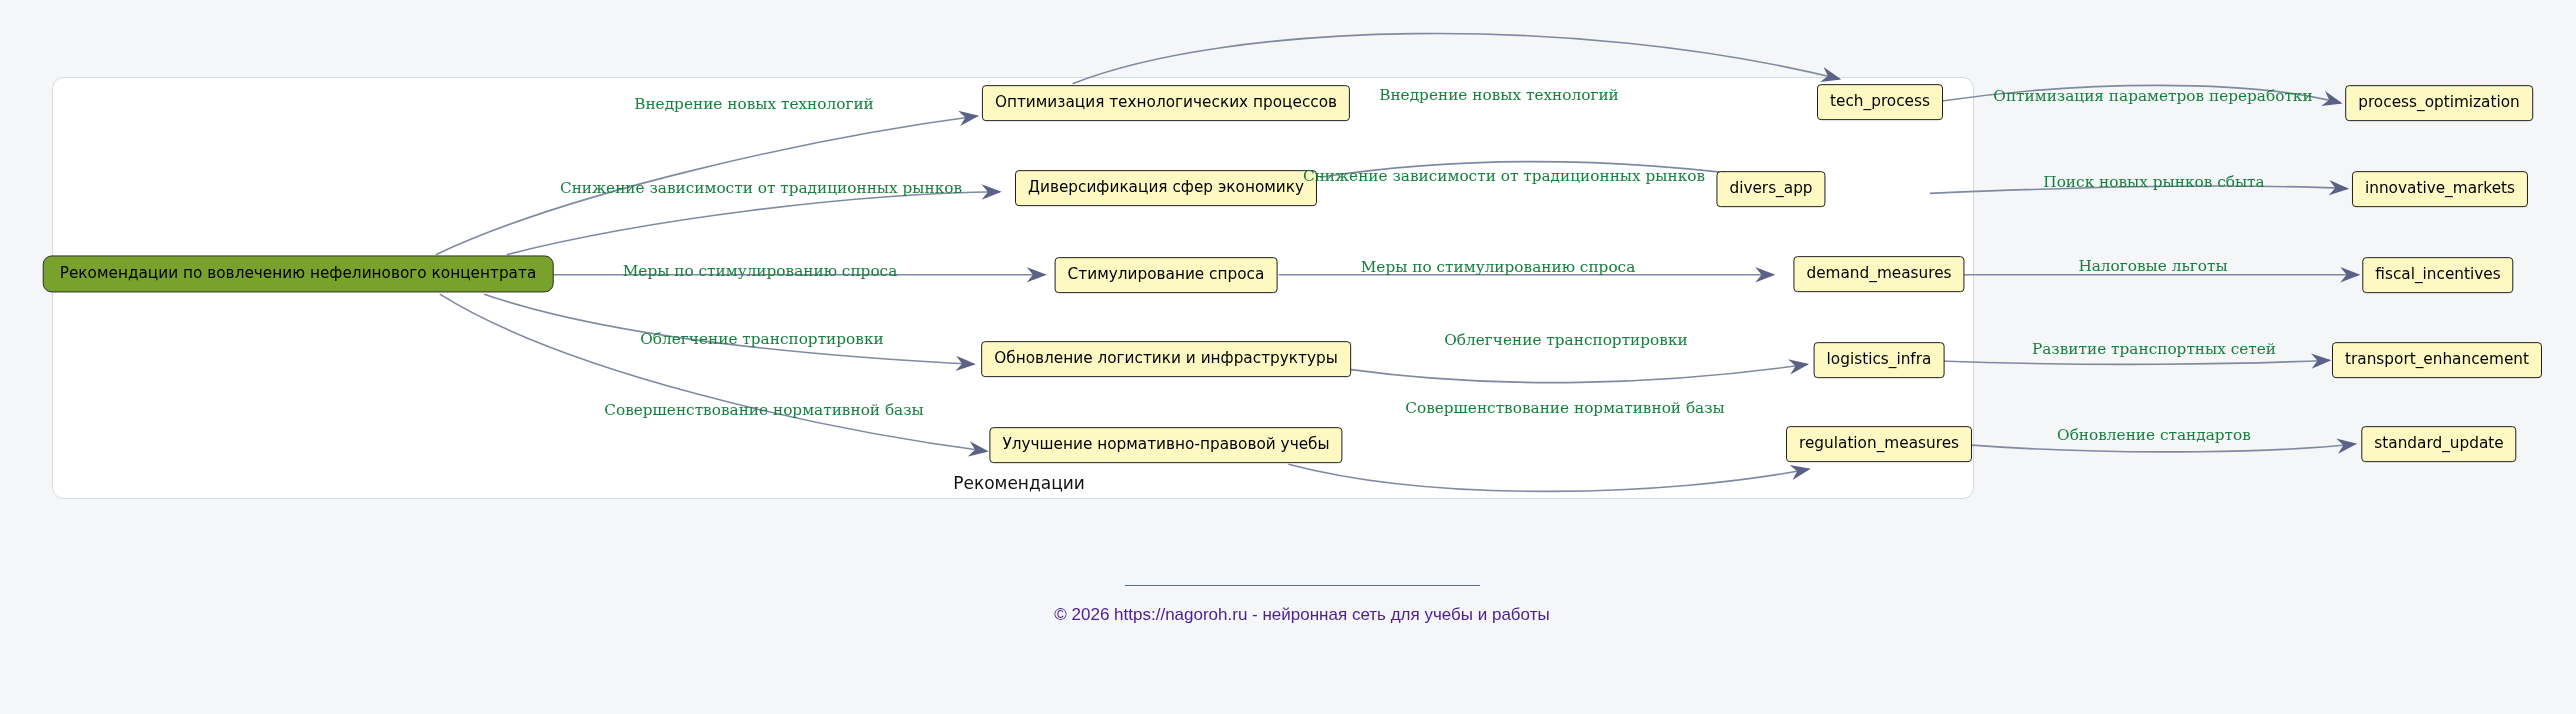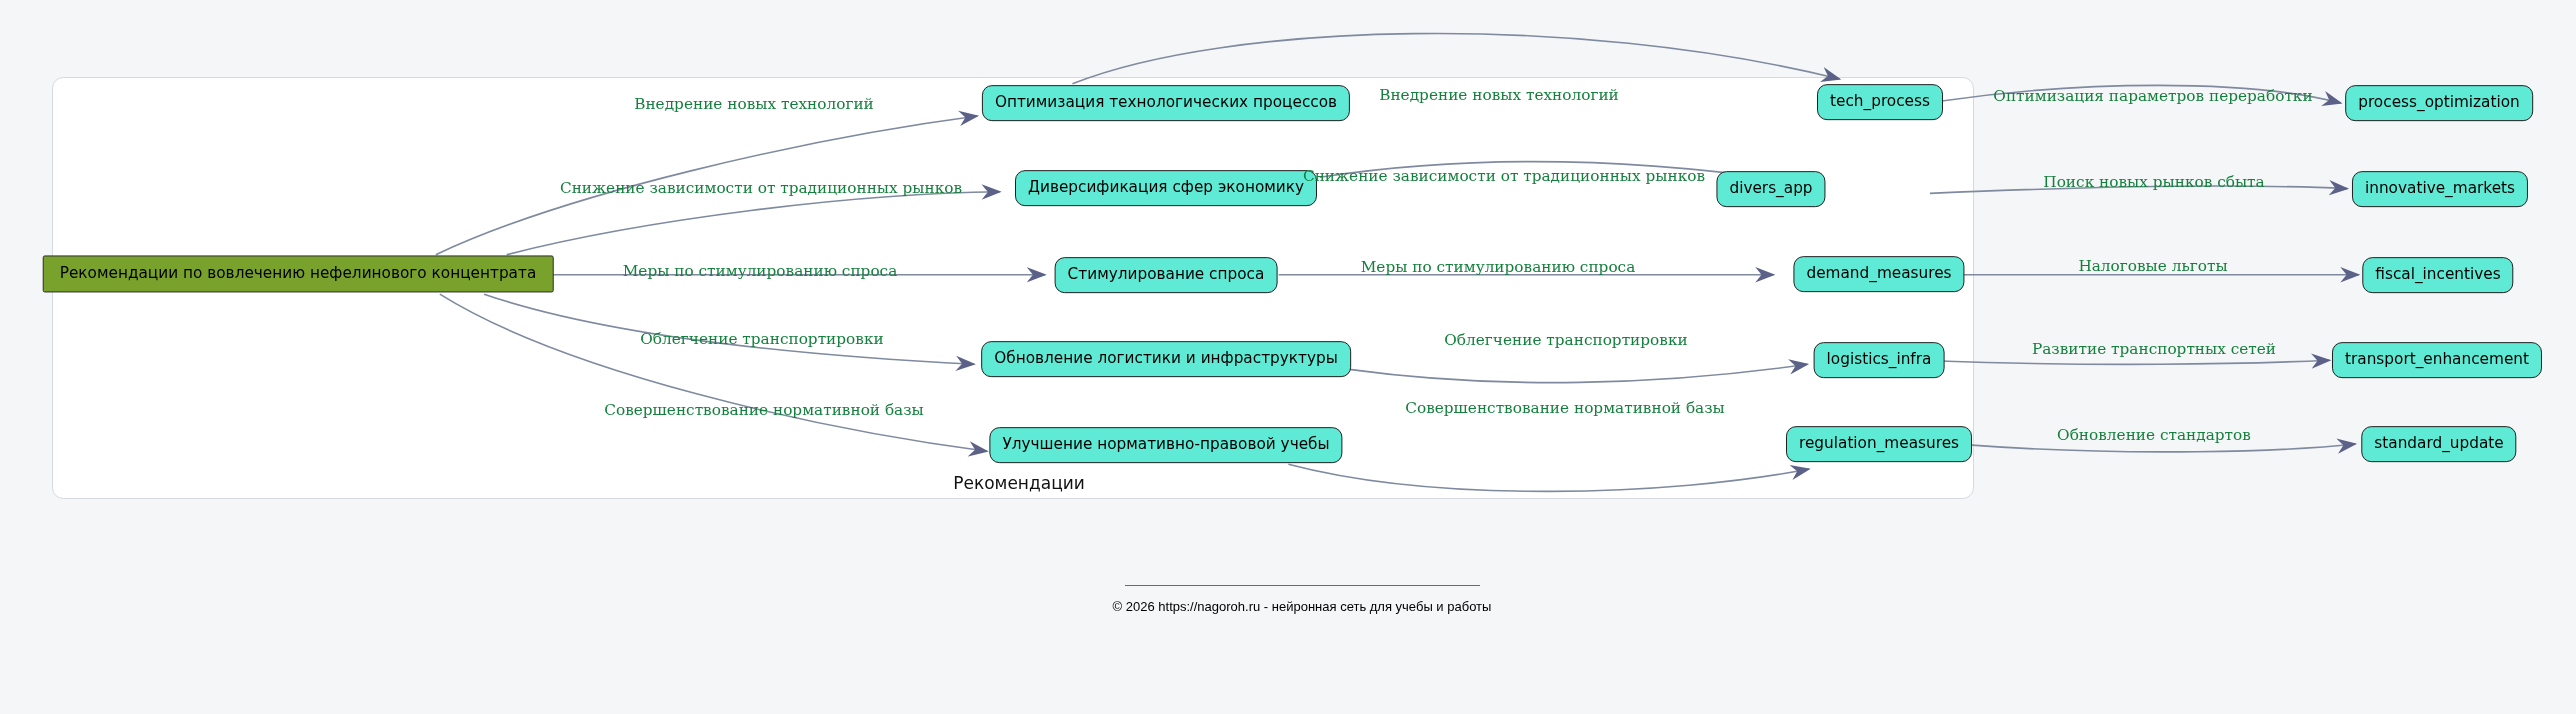--- a/index.html
+++ b/index.html
@@ -13,47 +13,47 @@
     background:#ffffff;border:1.6px solid #d6d9df;border-radius:11.3px;
     box-sizing:border-box;
   }
   .cluster-label{
     position:absolute;transform:translate(-50%,-50%);
     font-size:17px;color:#111;white-space:nowrap;margin-left:8px;
   }
   svg.edges{position:absolute;left:0;top:0;}
   .node{
     position:absolute;transform:translate(-50%,-50%);
-    background:#5eead4;border:1.6px solid #1f1f1f;border-radius:10px;
+    background:#fef9c3;border:1.6px solid #1f1f1f;border-radius:4px;
     padding:7.3px 12px;font-size:15.3px;color:#000;white-space:nowrap;
     line-height:1.25;box-sizing:border-box;
   }
   .node.root{
-    background:#79a22d;border-color:#2b2b2b;border-radius:2px;
+    background:#79a22d;border-color:#2b2b2b;border-radius:9px;
     padding:8px 16px;
   }
   .edge-label{
     position:absolute;transform:translate(-50%,-50%);
     font-family:"DejaVu Serif",serif;font-size:15.3px;color:#15803d;
     white-space:nowrap;
   }
   .footer{
     position:absolute;left:1302px;top:574px;transform:translateX(-50%);
     width:564px;text-align:center;
     font-family:"Liberation Sans","DejaVu Sans",sans-serif;
   }
   .footer-title{
     font-size:16px;font-weight:bold;color:#5b6e82;line-height:1.34;
   }
   .footer-divider{
     margin:11.3px auto 0 auto;width:355px;height:0;
     border-bottom:1.6px solid #5b6e82;
   }
   .footer-copy{
-    margin-top:13px;font-size:13px;color:#000000;
+    margin-top:19px;font-size:17px;color:#4c1d95;
   }
 </style>
 </head>
 <body>
 
 <div class="cluster"></div>
 <div class="cluster-label" style="left:1011px;top:483px">Рекомендации</div>
 
 <svg class="edges" width="2576" height="714" viewBox="0 0 3195 886">
   <defs>

